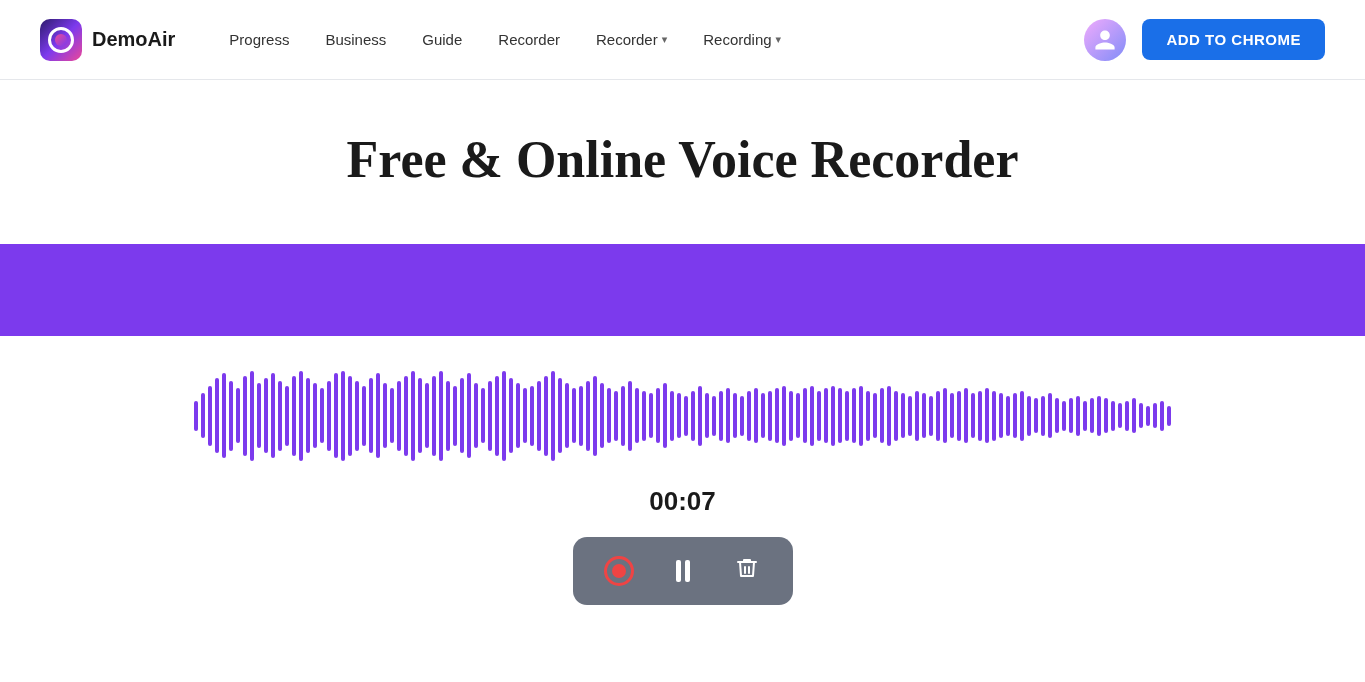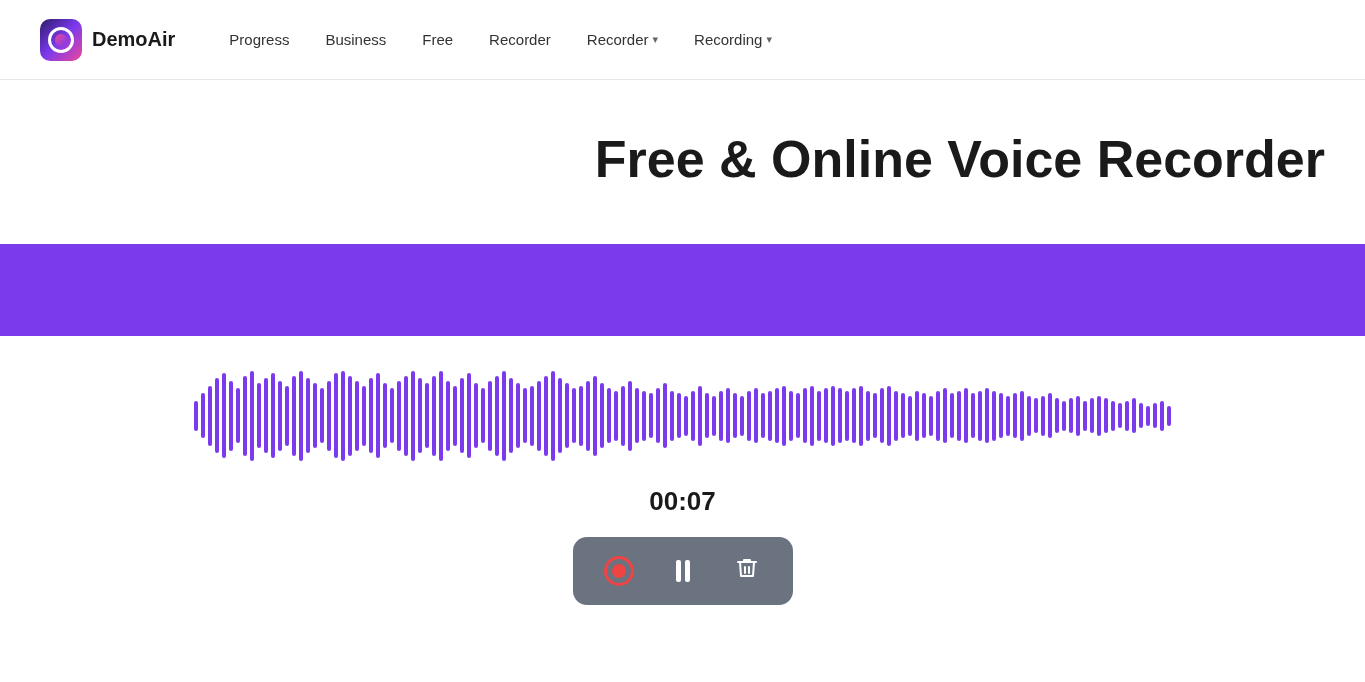--- a/index.html
+++ b/index.html
@@ -45,21 +45,21 @@
     }
     .user-avatar svg { width: 24px; height: 24px; fill: #fff; }
     .add-to-chrome-btn {
       background: #1a6fe8; color: #fff; border: none;
       padding: 12px 24px; border-radius: 8px; font-size: 15px;
       font-weight: 700; cursor: pointer; white-space: nowrap;
       letter-spacing: 0.5px;
     }
 
     
-    .hero { text-align: right; padding: 50px 40px 30px; }
+    .hero { text-align: center; padding: 50px 40px 30px; font-family: Liberation Serif, serif; }
     .hero-title { font-size: 52px; font-weight: 800; color: #1a1a1a; line-height: 1.15; }
 
     
     .purple-banner {
       width: 100%; height: 92px;
       background: #7c3aed;
       margin: 24px 0 0;
     }
 
     
@@ -121,35 +121,43 @@
   </div>
 
   <div class="nav-links">
     <a class="nav-link" href="#">
         <span>Progress</span>
       </a>
     <a class="nav-link" href="#">
         <span>Business</span>
       </a>
     <a class="nav-link" href="#">
-        <span>Free</span>
+        <span>Guide</span>
       </a>
     <a class="nav-link" href="#">
         <span>Recorder</span>
       </a>
     <a class="nav-link" href="#">
       <span>Recorder</span>
       <span class="chevron">▾</span>
     </a>
     <a class="nav-link" href="#">
       <span>Recording</span>
       <span class="chevron">▾</span>
     </a>
   </div>
 
+  <div class="nav-right">
+    <div class="user-avatar">
+      <svg viewBox="0 0 24 24">
+        <path d="M12 12c2.7 0 4.8-2.1 4.8-4.8S14.7 2.4 12 2.4 7.2 4.5 7.2 7.2 9.3 12 12 12zm0 2.4c-3.2 0-9.6 1.6-9.6 4.8v2.4h19.2v-2.4c0-3.2-6.4-4.8-9.6-4.8z"></path>
+      </svg>
+    </div>
+    <button class="add-to-chrome-btn">ADD TO CHROME</button>
+  </div>
 </nav>
 
 <div class="hero">
   <h1 class="hero-title">Free &amp; Online Voice Recorder</h1>
 </div>
 
 <div class="purple-banner"></div>
 
 <div class="recorder-section">
 

